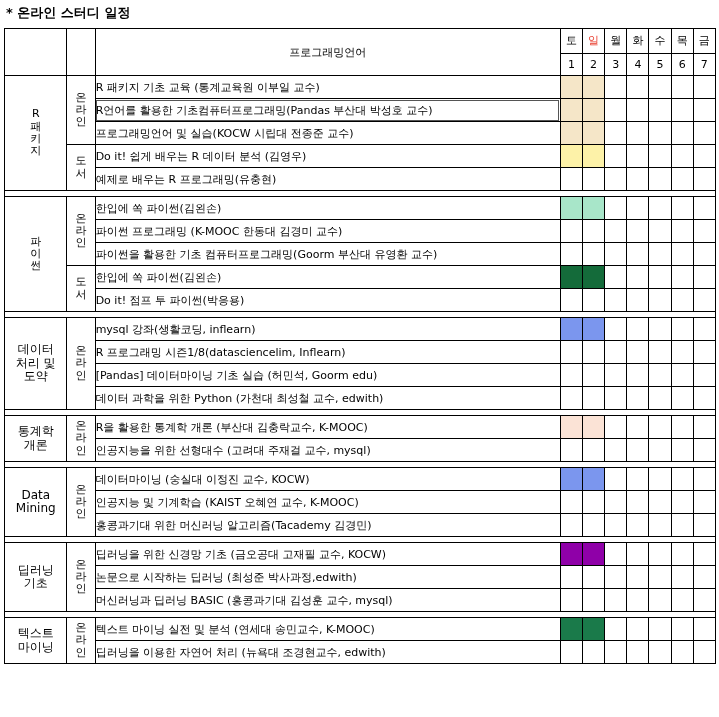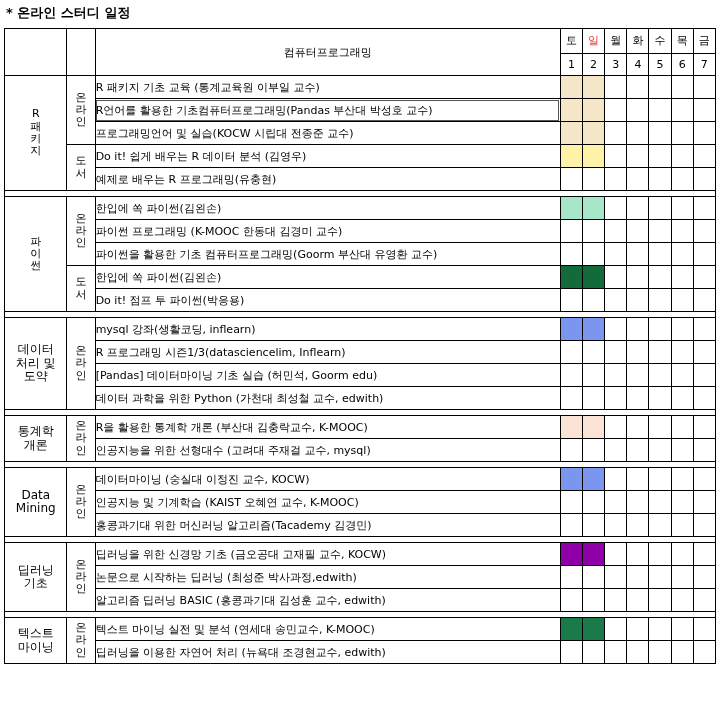--- a/index.html
+++ b/index.html
@@ -114,21 +114,21 @@
         <col class="c-day">
         <col class="c-day">
         <col class="c-day">
         <col class="c-day">
         <col class="c-day">
       </colgroup>
       <tbody>
         <tr>
           <td class="blank-head" rowspan="2"></td>
           <td class="blank-head" rowspan="2"></td>
-          <td class="hdr-course" rowspan="2">컴퓨터프로그래밍</td>
+          <td class="hdr-course" rowspan="2">프로그래밍언어</td>
           <td class="hdr-day">토</td>
           <td class="hdr-day sun">일</td>
           <td class="hdr-day">월</td>
           <td class="hdr-day">화</td>
           <td class="hdr-day">수</td>
           <td class="hdr-day">목</td>
           <td class="hdr-day">금</td>
         </tr>
         <tr>
           <td class="hdr-num">1</td>
@@ -304,21 +304,21 @@
           <td class="course">mysql 강좌(생활코딩, inflearn)</td>
           <td class="day" style="background:#7b96ee"></td>
           <td class="day" style="background:#7b96ee"></td>
           <td class="day" style="background:#ffffff"></td>
           <td class="day" style="background:#ffffff"></td>
           <td class="day" style="background:#ffffff"></td>
           <td class="day" style="background:#ffffff"></td>
           <td class="day" style="background:#ffffff"></td>
         </tr>
         <tr>
-          <td class="course">R 프로그래밍 시즌1/3(datasciencelim, Inflearn)</td>
+          <td class="course">R 프로그래밍 시즌1/8(datasciencelim, Inflearn)</td>
           <td class="day" style="background:#ffffff"></td>
           <td class="day" style="background:#ffffff"></td>
           <td class="day" style="background:#ffffff"></td>
           <td class="day" style="background:#ffffff"></td>
           <td class="day" style="background:#ffffff"></td>
           <td class="day" style="background:#ffffff"></td>
           <td class="day" style="background:#ffffff"></td>
         </tr>
         <tr>
           <td class="course">[Pandas] 데이터마이닝 기초 실습 (허민석, Goorm edu)</td>
@@ -452,21 +452,21 @@
           <td class="course">논문으로 시작하는 딥러닝 (최성준 박사과정,edwith)</td>
           <td class="day" style="background:#ffffff"></td>
           <td class="day" style="background:#ffffff"></td>
           <td class="day" style="background:#ffffff"></td>
           <td class="day" style="background:#ffffff"></td>
           <td class="day" style="background:#ffffff"></td>
           <td class="day" style="background:#ffffff"></td>
           <td class="day" style="background:#ffffff"></td>
         </tr>
         <tr>
-          <td class="course">알고리즘 딥러닝 BASIC (홍콩과기대 김성훈 교수, edwith)</td>
+          <td class="course">머신러닝과 딥러닝 BASIC (홍콩과기대 김성훈 교수, mysql)</td>
           <td class="day" style="background:#ffffff"></td>
           <td class="day" style="background:#ffffff"></td>
           <td class="day" style="background:#ffffff"></td>
           <td class="day" style="background:#ffffff"></td>
           <td class="day" style="background:#ffffff"></td>
           <td class="day" style="background:#ffffff"></td>
           <td class="day" style="background:#ffffff"></td>
         </tr>
         <tr class="spacer-row">
           <td colspan="10"></td>

